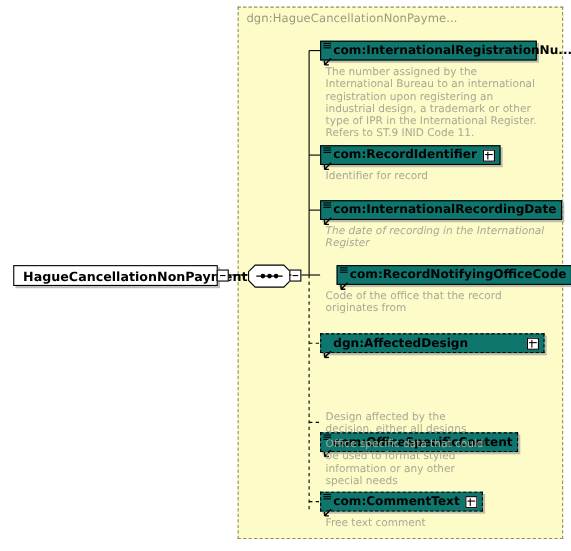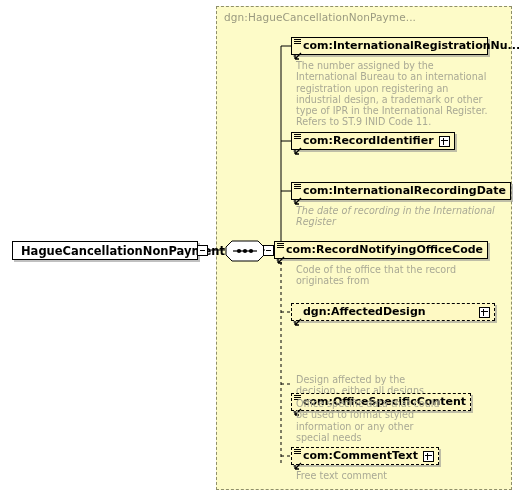--- a/index.html
+++ b/index.html
@@ -47,21 +47,21 @@
     position: absolute;
     left: 0; top: 0;
     width: 519px; height: 501px;
     pointer-events: none;
   }
 
   
   .node {
     position: absolute;
     box-sizing: border-box;
-    background: #fef9c3;
+    background: #0f766e;
     border: 1px solid #000000;
     height: 18px;
     display: flex;
     align-items: center;
     padding-left: 11px;
     padding-right: 4px;
     box-shadow: 2px 2px 0 0 rgba(140,140,140,0.55);
   }
   .node.optional {
     border: 1px dashed #000000;
@@ -278,37 +278,38 @@
         <i></i>
       </span>
     <span class="arrow-glyph">
       <svg width="8" height="8" viewBox="0 0 8 8" xmlns="http://www.w3.org/2000/svg">
         <path d="M7 1 L1 7 M1 7 L1 3 M1 7 L5 7" stroke="#000" stroke-width="1.3" fill="none"></path>
       </svg>
     </span>
     <span class="label">com:RecordIdentifier</span>
     <span class="expander plus"></span>
   </div>
+  <div class="desc" style="left:296px; top:155px; width:200px;">Identifier for record</div>
 
   <div class="node" style="left:291px; top:182px;">
     <span class="seq-glyph">
         <i></i>
         <i></i>
         <i></i>
       </span>
     <span class="arrow-glyph">
       <svg width="8" height="8" viewBox="0 0 8 8" xmlns="http://www.w3.org/2000/svg">
         <path d="M7 1 L1 7 M1 7 L1 3 M1 7 L5 7" stroke="#000" stroke-width="1.3" fill="none"></path>
       </svg>
     </span>
     <span class="label">com:InternationalRecordingDate</span>
   </div>
   <div class="desc" style="left:296px; top:205px; width:200px;font-style:italic;">The date of recording in the International Register</div>
 
-  <div class="node" style="left:274px; top:241px;text-align:right;">
+  <div class="node" style="left:306px; top:241px;text-align:right;">
     <span class="seq-glyph">
         <i></i>
         <i></i>
         <i></i>
       </span>
     <span class="arrow-glyph">
       <svg width="8" height="8" viewBox="0 0 8 8" xmlns="http://www.w3.org/2000/svg">
         <path d="M7 1 L1 7 M1 7 L1 3 M1 7 L5 7" stroke="#000" stroke-width="1.3" fill="none"></path>
       </svg>
     </span>

